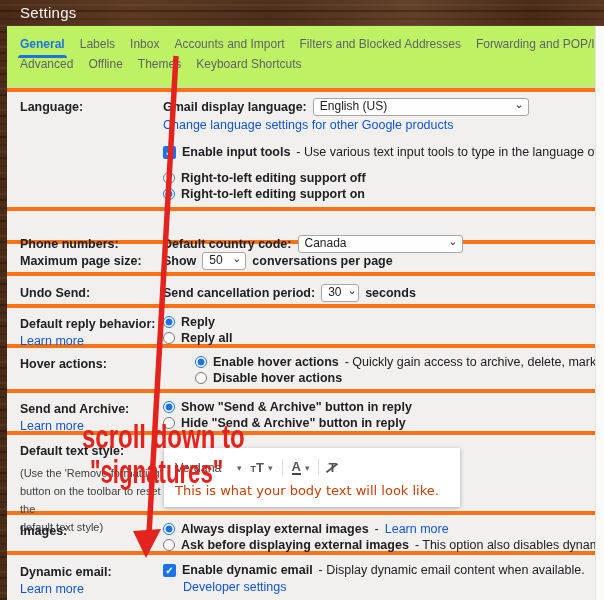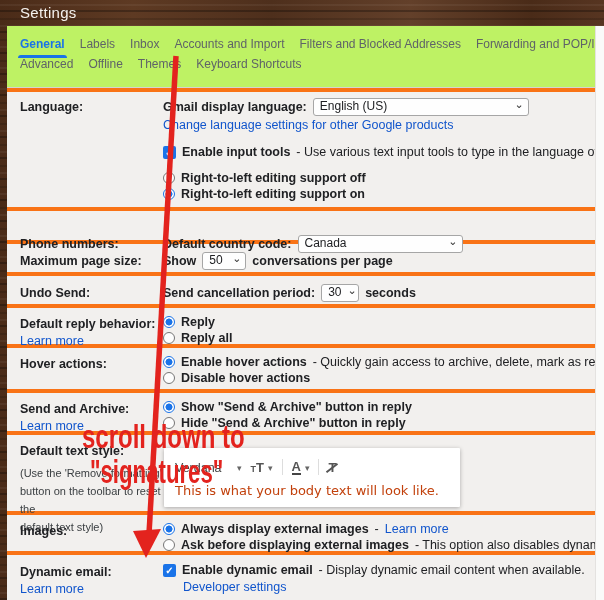--- a/index.html
+++ b/index.html
@@ -59,21 +59,21 @@
   .color-a{font-size:13px;font-weight:bold;border-bottom:2px solid #444;line-height:13px;}
   .rf{position:relative;font-size:13px;font-weight:bold;display:inline-block;}
   .rf::after{content:"";position:absolute;left:-3px;right:-3px;top:46%;height:2px;background:#555;transform:rotate(-38deg);}
   .preview-text{margin-top:8px;font-family:"DejaVu Sans",sans-serif;font-size:13px;color:#c2410c;white-space:nowrap;}
   
   .r-lang{height:119px;padding-top:6px;}
   .r-phone{height:33px;padding-top:24px;}
   .r-max{height:32px;padding-top:8px;}
   .r-undo{height:32px;padding-top:8px;}
   .r-reply{height:40px;padding-top:7px;}
-  .r-hover{height:45px;padding-top:7px;}
+  .r-hover{height:45px;padding-top:7px;gap:32px;}
   .r-sendarch{height:42px;padding-top:7px;}
   .r-textstyle{height:80px;padding-top:7px;}
   .r-images{height:40px;padding-top:7px;}
   .r-dynamic{height:60px;padding-top:8px;}
   
   .anno{position:absolute;inset:0;z-index:50;pointer-events:none;}
   .anno-text{position:absolute;color:#e3231e;font-weight:bold;transform-origin:0 0;white-space:nowrap;}
   .anno-1{left:82px;top:418px;font-size:30px;transform:scale(.80,1.10);}
   .anno-2{left:90px;top:453px;font-size:30px;transform:scale(.74,1.12);}
   .anno-svg{position:absolute;left:0;top:0;}

